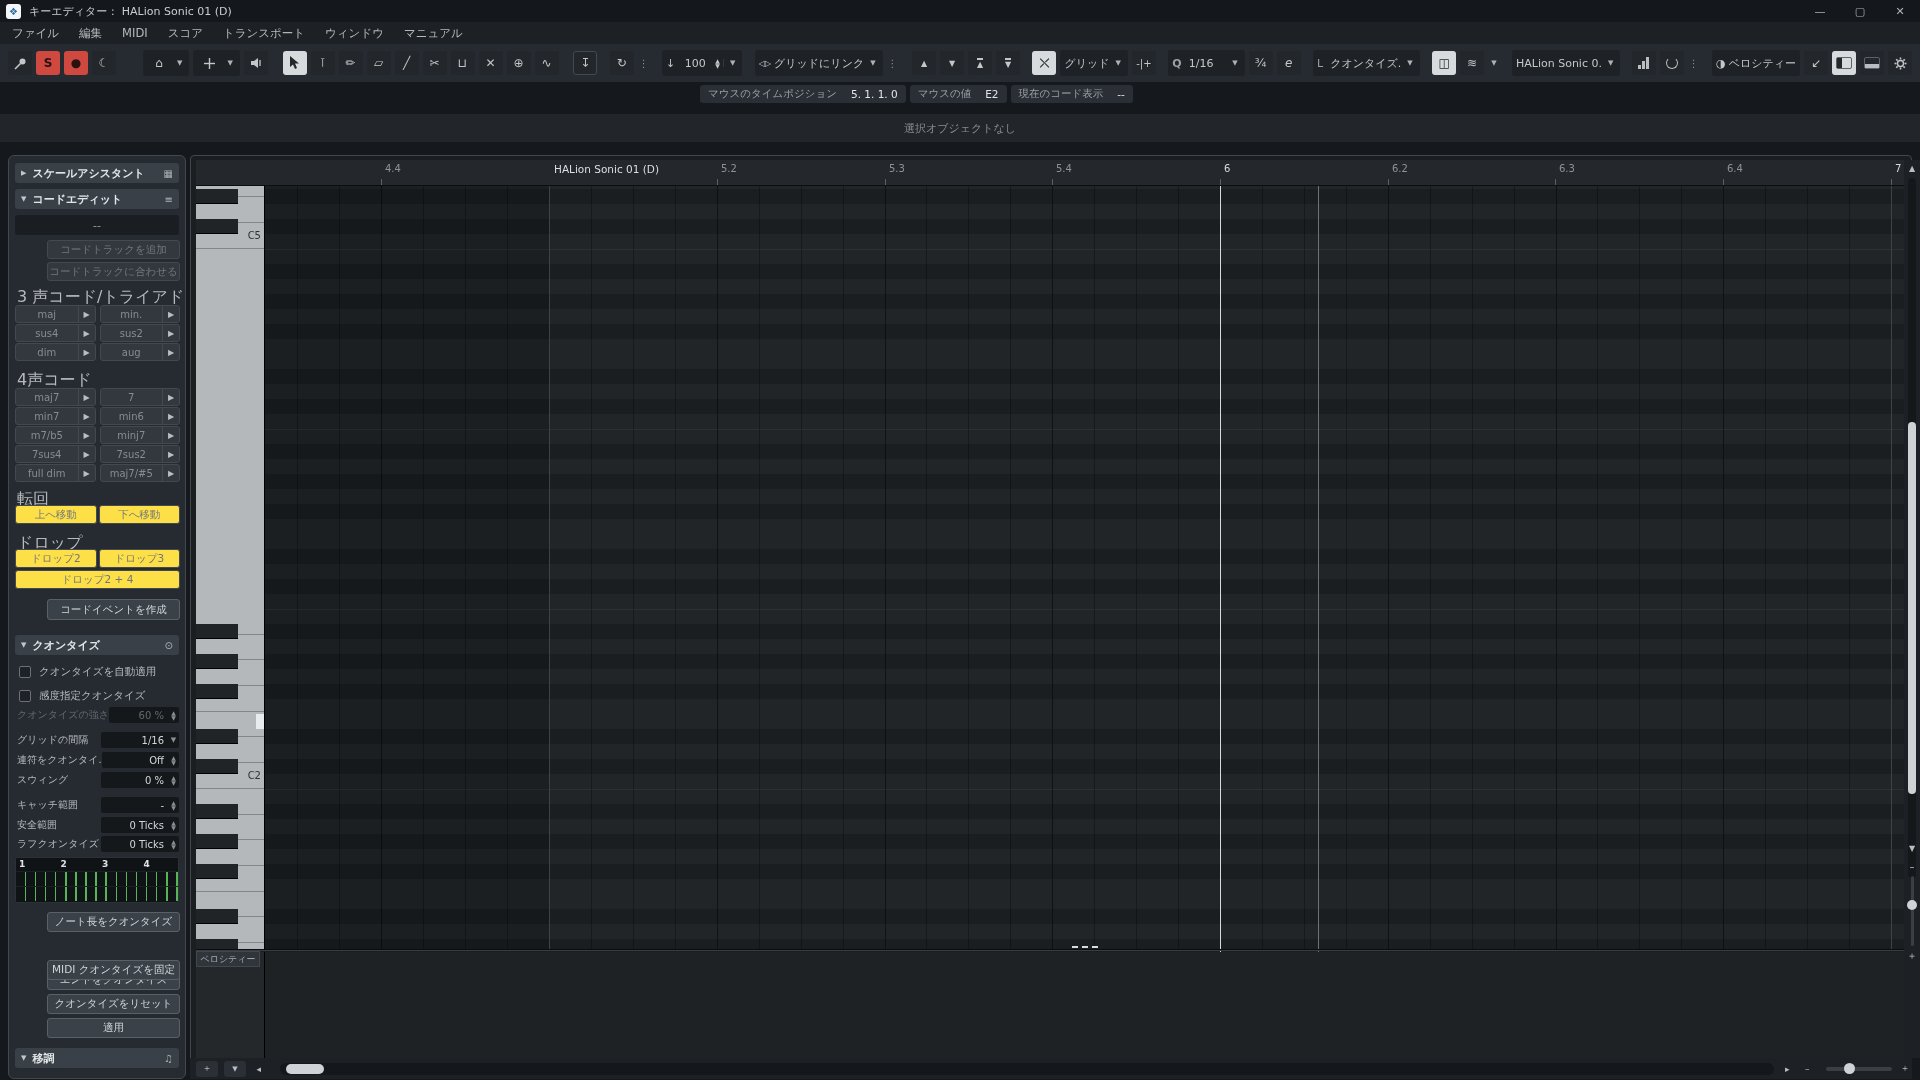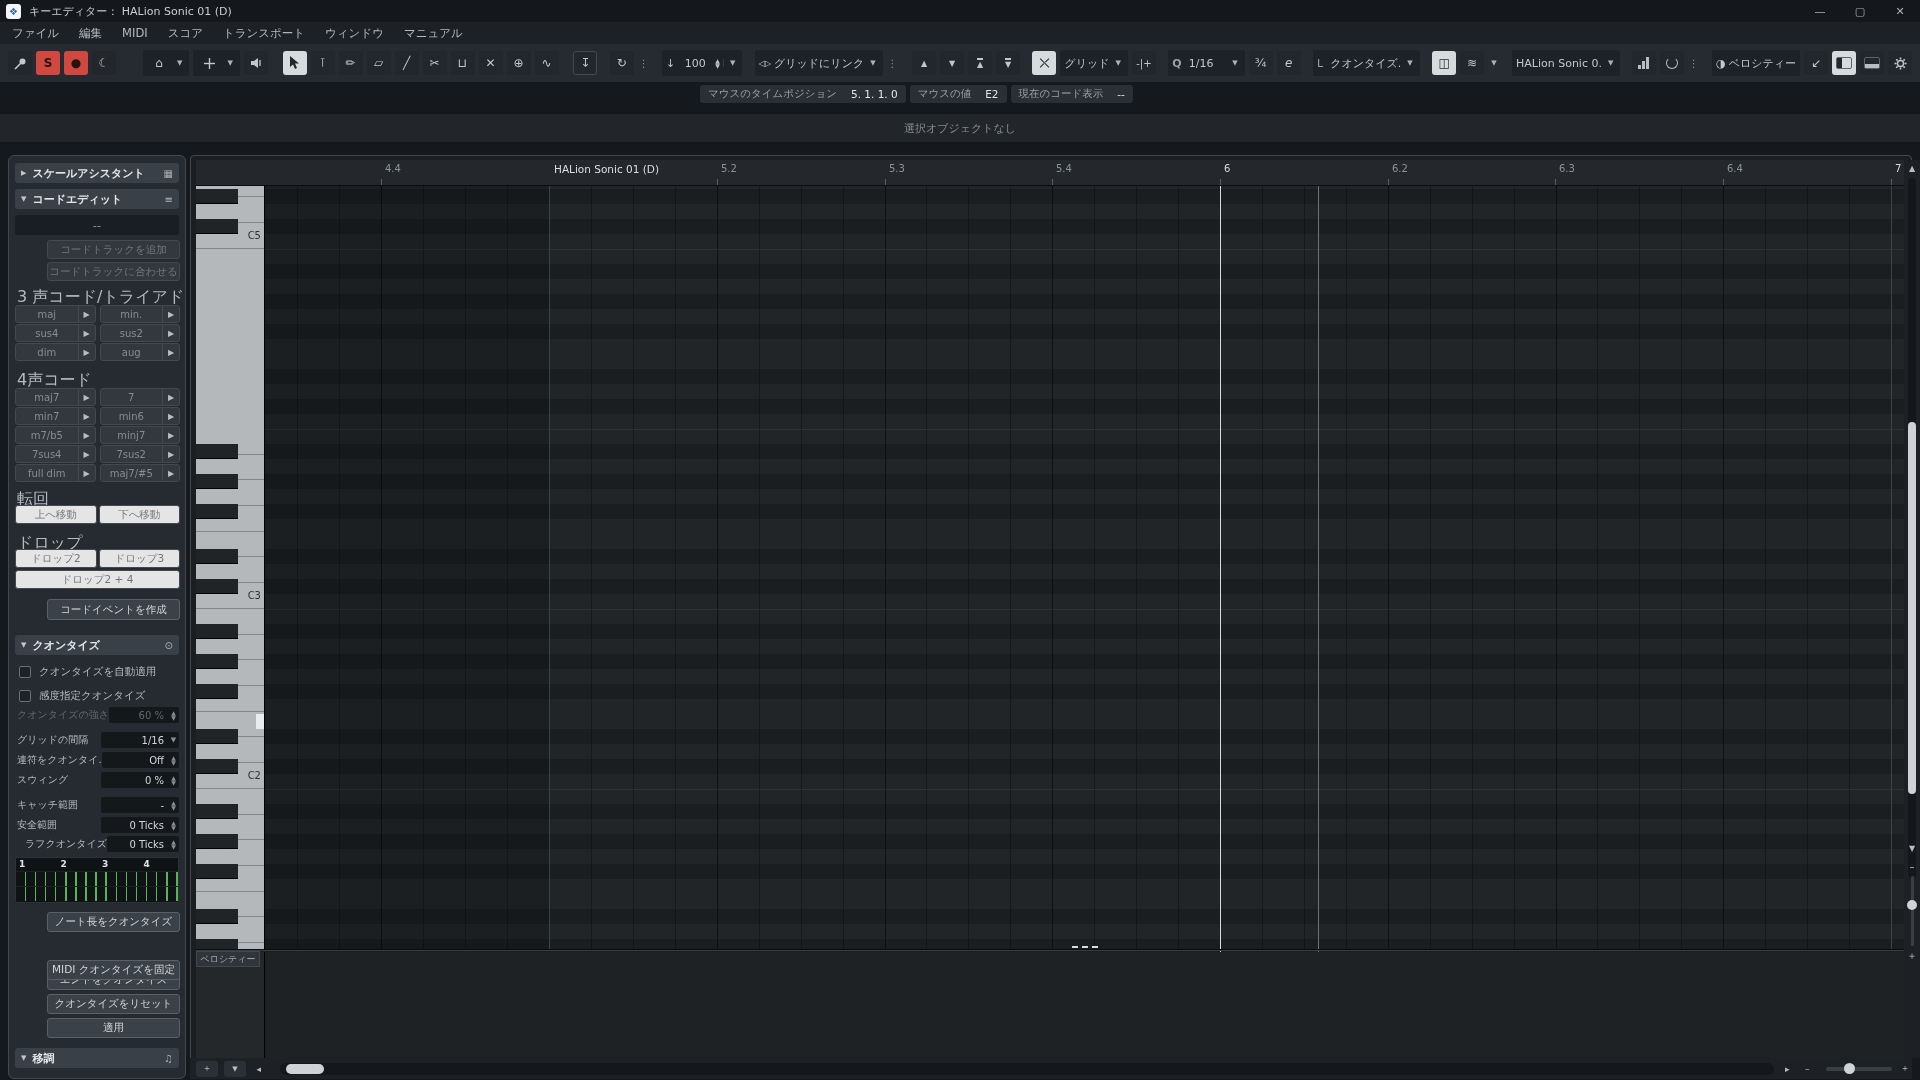--- a/index.html
+++ b/index.html
@@ -69,21 +69,21 @@
     white-space:nowrap; overflow:hidden; }
   .sbtn.en { background:#3b4148; border-color:#5a6066; color:#d2d6da; }
   .slabel { position:absolute; left:8px; color:#b6babe; font-size:16px; white-space:nowrap; }
   .chord-rows { position:absolute; left:6px; right:5px; display:flex; flex-direction:column; gap:1px; }
   .chord-row { display:flex; gap:4px; height:18px; }
   .chord-cell { flex:1; display:flex; background:#33383e; border:1px solid #44494f; border-radius:3px; overflow:hidden; }
   .chord-cell .cl { flex:1; color:#868c92; font-size:10px; display:flex; align-items:center; justify-content:center; white-space:nowrap; }
   .chord-cell .ca { width:17px; border-left:1px solid #44494f; color:#b9bdc1; font-size:8px;
     display:flex; align-items:center; justify-content:center; }
   .pair-row { position:absolute; left:6px; right:5px; display:flex; gap:2px; height:19px; }
-  .pair-row .sbtn2 { flex:1; background:#e5e5e5; border:1px solid #44494f; border-radius:3px; color:#70767c;
+  .pair-row .sbtn2 { flex:1; background:#fde047; border:1px solid #44494f; border-radius:3px; color:#70767c;
     font-size:10.5px; display:flex; align-items:center; justify-content:center; white-space:nowrap; }
   .cbrow { position:absolute; left:10px; display:flex; align-items:center; gap:8px; height:16px; }
   .cbrow .box { width:12px; height:12px; background:#1e2226; border:1px solid #6a7076; border-radius:2px; }
   .cbrow .cblabel { color:#b6babe; font-size:10.5px; white-space:nowrap; }
   .frow { position:absolute; left:8px; right:6px; height:16px; display:flex; align-items:center; }
   .frow .flabel { flex:1; color:#b6babe; font-size:10px; white-space:nowrap; }
   .frow.dis .flabel { color:#63686e; }
   .frow .fval { width:78px; height:16px; background:#15181b; border-radius:2px; display:flex; align-items:center; }
   .frow .fval .v { flex:1; text-align:right; color:#d2d6da; font-size:10px; padding-right:4px; }
   .frow.dis .fval .v { color:#63686e; }
@@ -523,21 +523,21 @@
           <span class="st">▲<br>▼</span>
         </div>
       </div>
       <div class="frow" style="top: 661px;">
         <span class="flabel">安全範囲</span>
         <div class="fval">
           <span class="v">0 Ticks</span>
           <span class="st">▲<br>▼</span>
         </div>
       </div>
-      <div class="frow" style="top: 680px; margin-left: 8px;">
+      <div class="frow" style="top: 680px;">
         <span class="flabel">ラフクオンタイズ</span>
         <div class="fval">
           <span class="v">0 Ticks</span>
           <span class="st">▲<br>▼</span>
         </div>
       </div>
       <div class="sbtn en" style="top: 756px; height: 20px;">ノート長をクオンタイズ</div>
       <div class="sbtn en" style="top: 814px; height: 20px;">エンドをクオンタイズ</div>
       <div class="sbtn en" style="top: 804px; height: 20px;">MIDI クオンタイズを固定</div>
       <div class="sbtn en" style="top: 838px; height: 20px;">クオンタイズをリセット</div>
@@ -566,36 +566,20 @@
       <span class="rmark major" style="left: 1699px;">7</span>
       <div class="rtick" style="left: 1695px;"></div>
     </div>
   <div id="keyboard" class="abs">
       <div class="okt" style="top: -117.15px;">
         <div class="wkey" style="top: 102.857px; height: 25.7143px;"></div>
         <div class="wkey" style="top: 128.571px; height: 25.7143px;"></div>
         <div class="wkey" style="top: 154.286px; height: 25.7143px;">
           <span>C5</span>
         </div>
-        <div class="bkey" style="top: 120px;"></div>
-        <div class="bkey" style="top: 150px;"></div>
-      </div>
-      <div class="okt" style="top: 242.85px;">
-        <div class="wkey" style="top: 0px; height: 25.7143px;"></div>
-        <div class="wkey" style="top: 25.7143px; height: 25.7143px;"></div>
-        <div class="wkey" style="top: 51.4286px; height: 25.7143px;"></div>
-        <div class="wkey" style="top: 77.1429px; height: 25.7143px;"></div>
-        <div class="wkey" style="top: 102.857px; height: 25.7143px;"></div>
-        <div class="wkey" style="top: 128.571px; height: 25.7143px;"></div>
-        <div class="wkey" style="top: 154.286px; height: 25.7143px;">
-          <span>C3</span>
-        </div>
-        <div class="bkey" style="top: 15px;"></div>
-        <div class="bkey" style="top: 45px;"></div>
-        <div class="bkey" style="top: 75px;"></div>
         <div class="bkey" style="top: 120px;"></div>
         <div class="bkey" style="top: 150px;"></div>
       </div>
       <div class="okt" style="top: 422.85px;">
         <div class="wkey" style="top: 0px; height: 25.7143px;"></div>
         <div class="wkey" style="top: 25.7143px; height: 25.7143px;"></div>
         <div class="wkey" style="top: 51.4286px; height: 25.7143px;"></div>
         <div class="wkey" style="top: 77.1429px; height: 25.7143px;"></div>
         <div class="wkey" style="top: 102.857px; height: 25.7143px;"></div>
         <div class="wkey" style="top: 128.571px; height: 25.7143px;"></div>

